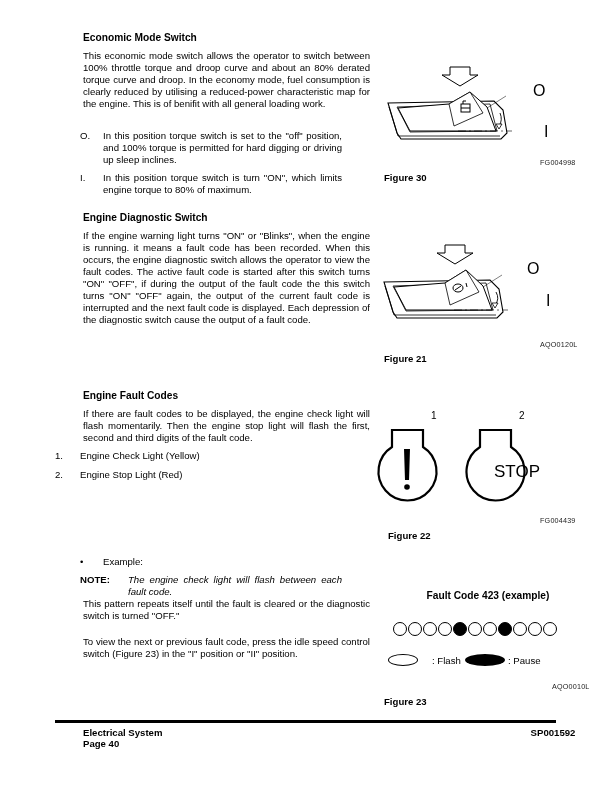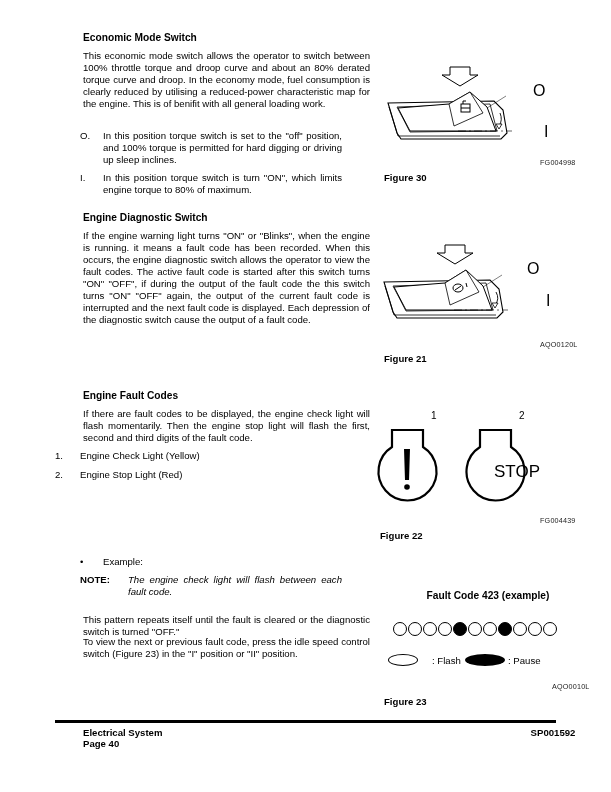--- a/index.html
+++ b/index.html
@@ -48,21 +48,21 @@
 </div>
 
 <div class="abs item" style="left:80px;top:556px;width:262px;height:14px;">
   <span class="num">•</span>
   <span class="txt" style="left:23px;width:239px;">Example:</span>
 </div>
 <div class="abs item" style="left:80px;top:574px;width:262px;height:28px;">
   <span class="num" style="font-weight:bold;">NOTE:</span>
   <span class="txt" style="left:48px;width:214px;font-style:italic;">The engine check light will flash between each fault code.</span>
 </div>
-<div class="abs p" style="left:55px;top:614px;width:287px;">This pattern repeats itself until the fault is cleared or the diagnostic switch is turned "OFF."</div>
+<div class="abs p" style="left:55px;top:598px;width:287px;">This pattern repeats itself until the fault is cleared or the diagnostic switch is turned "OFF."</div>
 <div class="abs p" style="left:55px;top:636px;width:287px;">To view the next or previous fault code, press the idle speed control switch (Figure 23) in the "I" position or "II" position.</div>
 
 <svg style="left:0;top:0;" width="611" height="792">
 
   <polygon points="450,67 470,67 470,75 478,75 460,86 442,75 450,75" fill="#fff" stroke="#000" stroke-width="1"></polygon>
 
   <polygon points="388,103 494,101 503,110 507,133 501,139 401,139 397,133" fill="#fff" stroke="#000" stroke-width="1.1"></polygon>
   <polyline points="389,107 398,136 500,136" fill="none" stroke="#000" stroke-width="0.8"></polyline>
 
   <polygon points="397,107 490,104 497,131 410,132" fill="#fff" stroke="#000" stroke-width="0.8"></polygon>
@@ -117,21 +117,21 @@
     <path d="M404,449 L410,449 L409,480 L405,480 Z" fill="#000"></path>
     <circle cx="407" cy="487" r="2.8" fill="#000"></circle>
   </g>
 
   <g>
     <path d="M480,447 L480,430 L511,430 L511,447 A29,29 0 1 1 480,447 Z" fill="#fff" stroke="#000" stroke-width="2.2" stroke-linejoin="miter"></path>
   </g>
 </svg>
 <div class="abs" style="left:466px;top:462px;width:44px;text-align:center;font-size:17px;">STOP</div>
 <div class="abs code" style="left:512px;top:516px;">FG004439</div>
-<div class="abs fig" style="left:352px;top:530px;">Figure 22</div>
+<div class="abs fig" style="left:360px;top:530px;">Figure 22</div>
 
 <div class="abs" style="left:355px;top:590px;width:210px;text-align:center;font-weight:bold;font-size:10.2px;">Fault Code 423 (example)</div>
 <div class="abs" id="seq" style="left:365px;top:622px;height:14px;display:flex;gap:1px;">
     <span style="display: inline-block; width: 14px; height: 14px; border-radius: 50%; box-sizing: border-box; border: 1px solid rgb(0, 0, 0); background: rgb(255, 255, 255);"></span>
     <span style="display: inline-block; width: 14px; height: 14px; border-radius: 50%; box-sizing: border-box; border: 1px solid rgb(0, 0, 0); background: rgb(255, 255, 255);"></span>
     <span style="display: inline-block; width: 14px; height: 14px; border-radius: 50%; box-sizing: border-box; border: 1px solid rgb(0, 0, 0); background: rgb(255, 255, 255);"></span>
     <span style="display: inline-block; width: 14px; height: 14px; border-radius: 50%; box-sizing: border-box; border: 1px solid rgb(0, 0, 0); background: rgb(255, 255, 255);"></span>
     <span style="display: inline-block; width: 14px; height: 14px; border-radius: 50%; box-sizing: border-box; border: 1px solid rgb(0, 0, 0); background: rgb(0, 0, 0);"></span>
     <span style="display: inline-block; width: 14px; height: 14px; border-radius: 50%; box-sizing: border-box; border: 1px solid rgb(0, 0, 0); background: rgb(255, 255, 255);"></span>
     <span style="display: inline-block; width: 14px; height: 14px; border-radius: 50%; box-sizing: border-box; border: 1px solid rgb(0, 0, 0); background: rgb(255, 255, 255);"></span>

